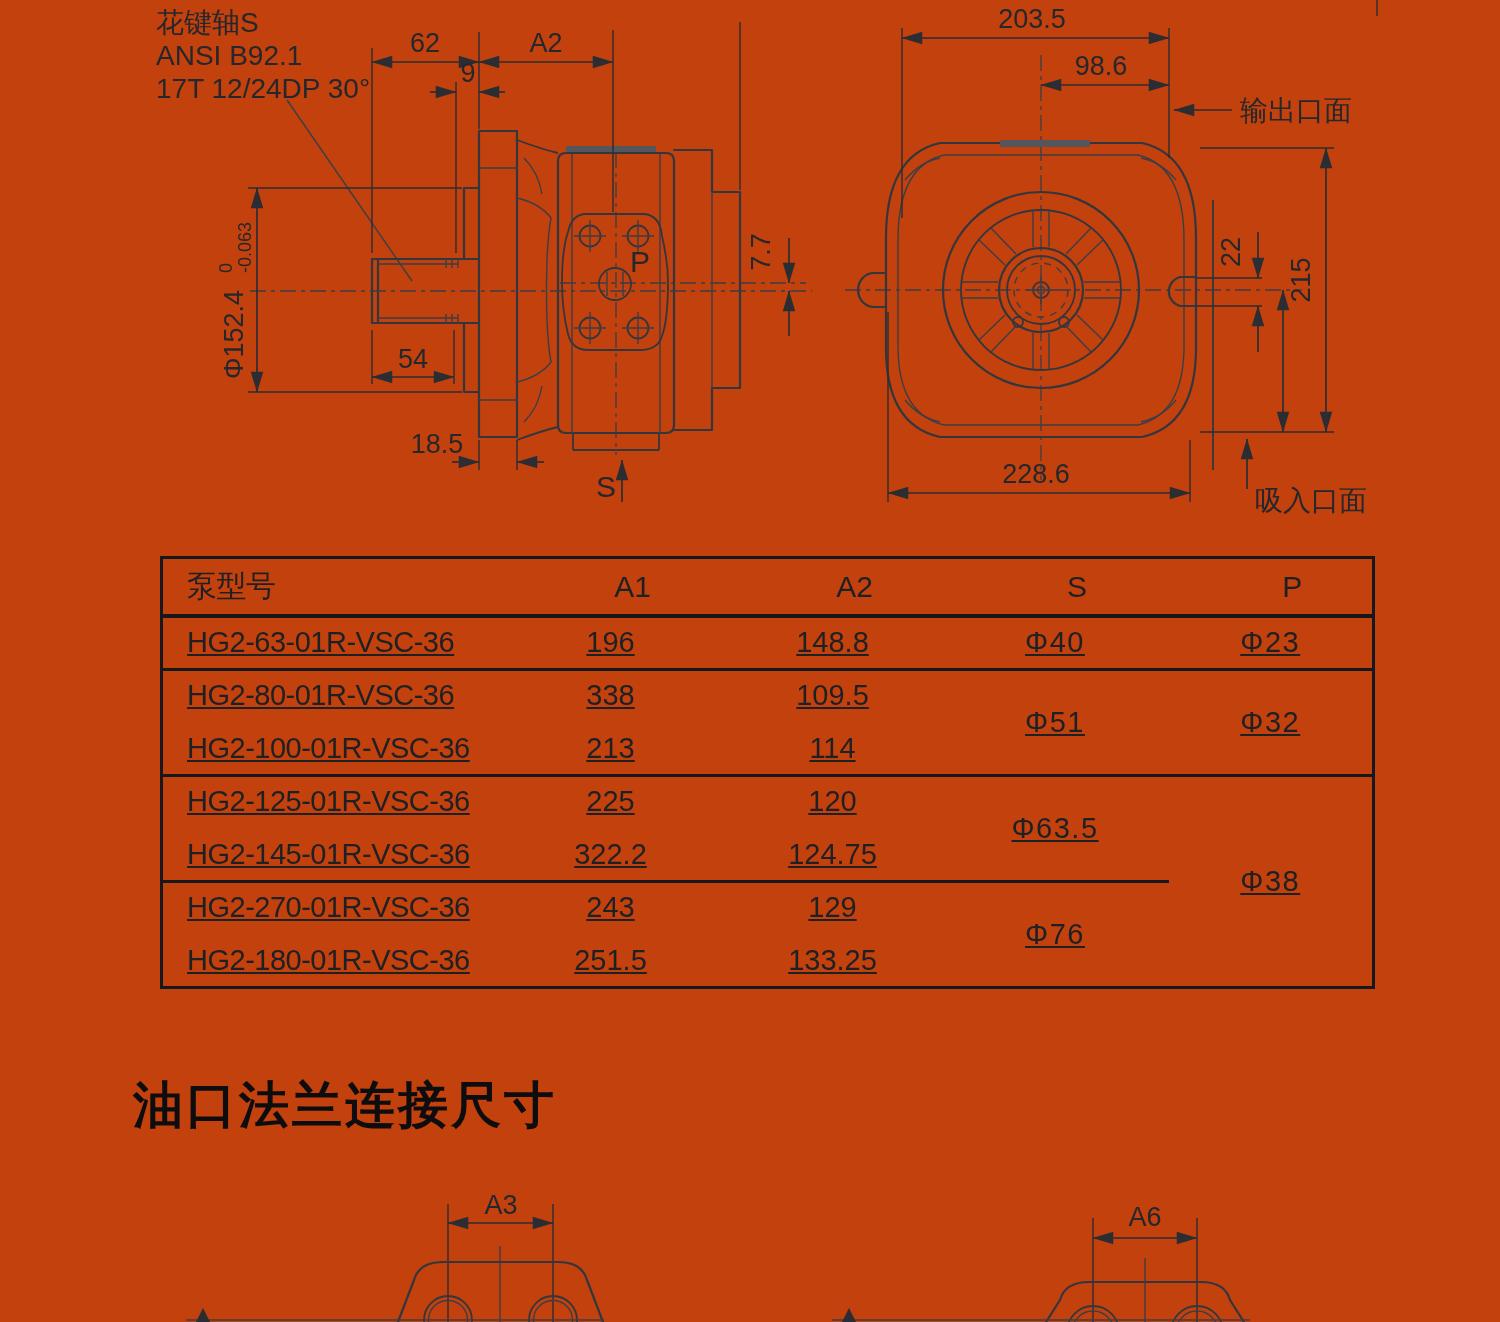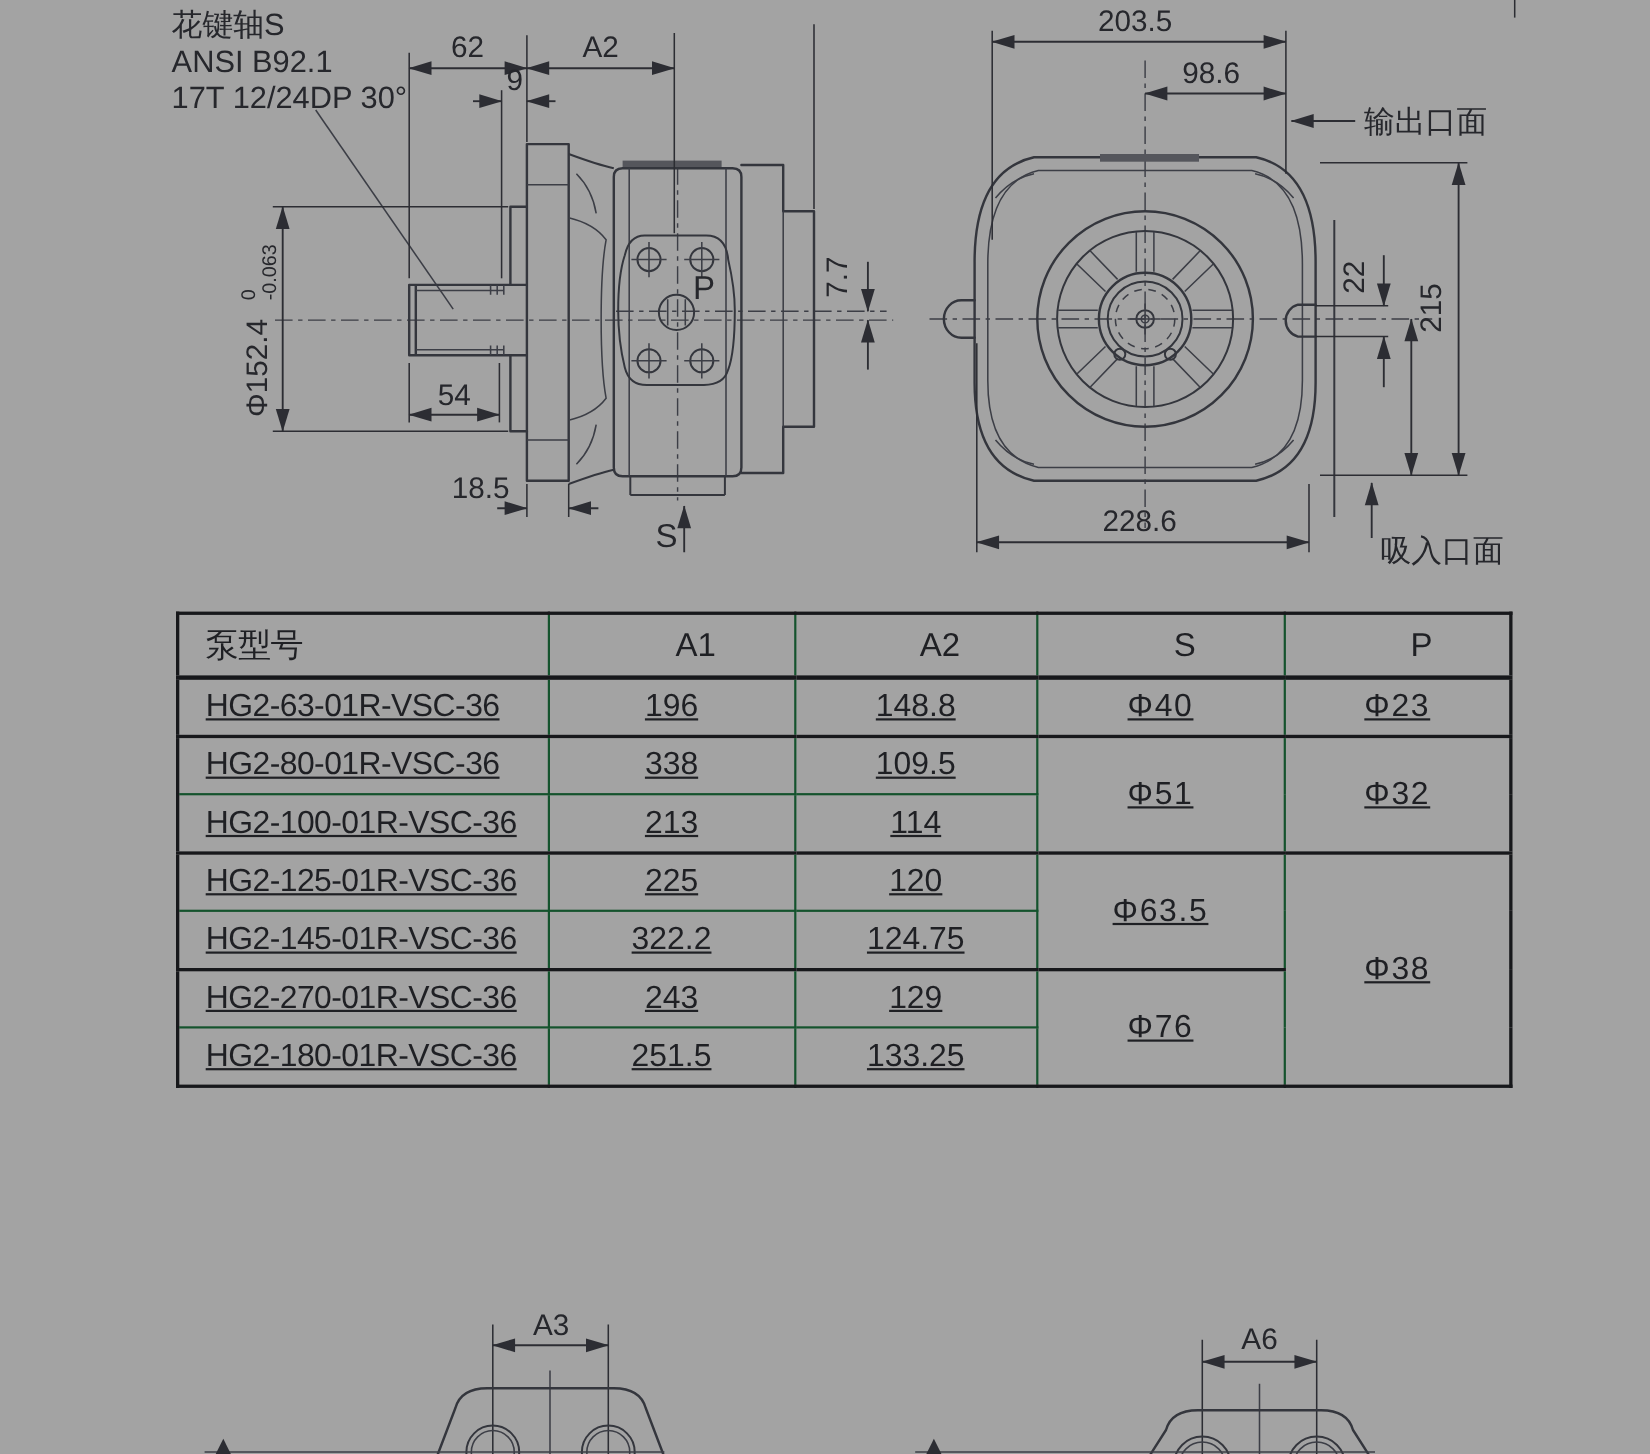--- a/index.html
+++ b/index.html
@@ -1,18 +1,18 @@
 <!DOCTYPE html>
 <html><head>
 <meta charset="utf-8">
 <style>
   html,body{margin:0;padding:0;}
   .page{
     position:relative;width:1500px;height:1322px;
-    background:#a3a3a3;overflow:hidden;
+    background:#c2410c;overflow:hidden;
     font-family:"Liberation Sans",sans-serif;
   }
   svg{position:absolute;left:0;}
   svg .ln{stroke:#34363d;stroke-width:2.2;fill:none;stroke-linejoin:round;stroke-linecap:round;}
   svg .md{stroke:#34363d;stroke-width:1.8;fill:none;}
   svg .thin{stroke:#3c3e46;stroke-width:1.4;fill:none;}
   svg .cl{stroke:#3c3e46;stroke-width:1.3;fill:none;stroke-dasharray:16 5 4 5;}
   svg .dsh{stroke:#3c3e46;stroke-width:1.4;fill:none;stroke-dasharray:7 6;}
   svg .dim{stroke:#2c2d33;stroke-width:1.7;fill:none;}
   svg .ext{stroke:#2c2d33;stroke-width:1.4;fill:none;}
@@ -21,21 +21,21 @@
   svg .big{font-size:30px;}
   svg .fill{fill:#55565c;stroke:none;}
   svg .ah{fill:#2c2d33;stroke:none;}
 
   .spec-table{
     position:absolute;left:160px;top:556px;width:1212px;height:430px;
     border-collapse:collapse;table-layout:fixed;
     color:#1f2024;font-size:29px;
   }
   .spec-table th,.spec-table td{
-    border:2px solid #14532d;text-align:center;vertical-align:middle;
+    border:2px solid #c2410c;text-align:center;vertical-align:middle;
     font-weight:normal;padding:0;overflow:hidden;white-space:nowrap;
   }
   .spec-table{border:3px solid #17181b;}
   .spec-table thead th{border-bottom:4px solid #17181b;height:55px;font-size:30px;padding-left:44px;}
   .spec-table tbody tr{height:53px;text-decoration:underline;}
   .spec-table .cell-model{text-align:left;padding-left:24px;letter-spacing:-0.5px;}
   .spec-table thead th.cell-model{font-size:30px;}
   .spec-table tr.grp td{border-top:3.5px solid #17181b;}
   .spec-table .phi{letter-spacing:1.5px;}
 
@@ -310,20 +310,21 @@
         <td class="phi" rowspan="2">Φ76</td>
       </tr>
       <tr>
         <td class="cell-model">HG2-180-01R-VSC-36</td>
         <td>251.5</td>
         <td>133.25</td>
       </tr>
     </tbody>
   </table>
 
+  <div class="section-heading">油口法兰连接尺寸</div>
 
   <svg style="top:1160px" width="1500" height="162" viewBox="0 0 1500 162">
     <defs>
       <marker id="ar2" viewBox="0 0 12 8" refX="11.5" refY="4" markerWidth="13" markerHeight="9" orient="auto-start-reverse">
         <path d="M0.5,0.6 L11.8,4 L0.5,7.4 Z" class="ah"></path>
       </marker>
     </defs>
 
     <g>
       <line x1="448" y1="44" x2="448" y2="162" class="ext"></line>

